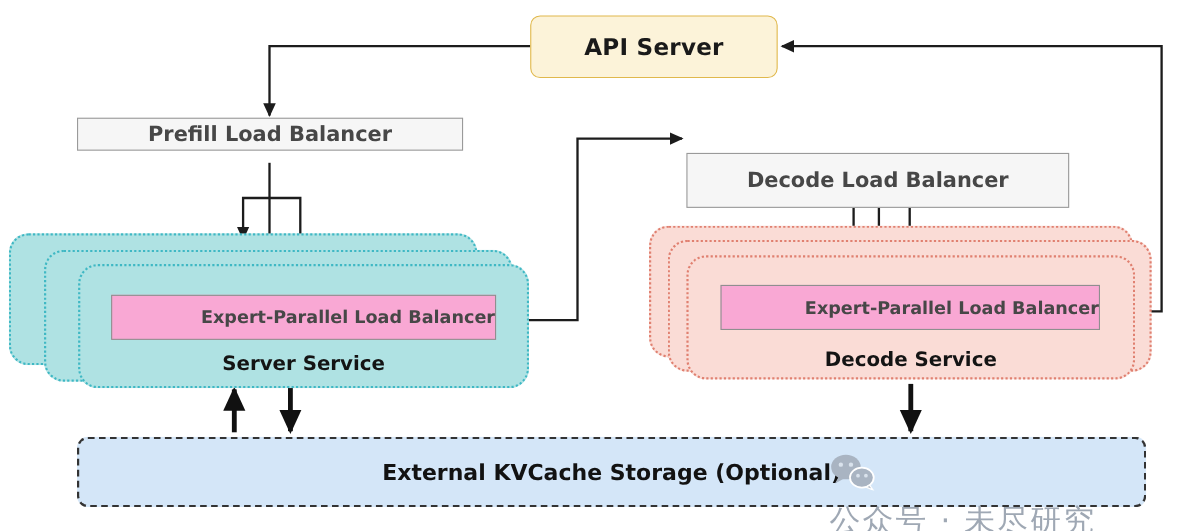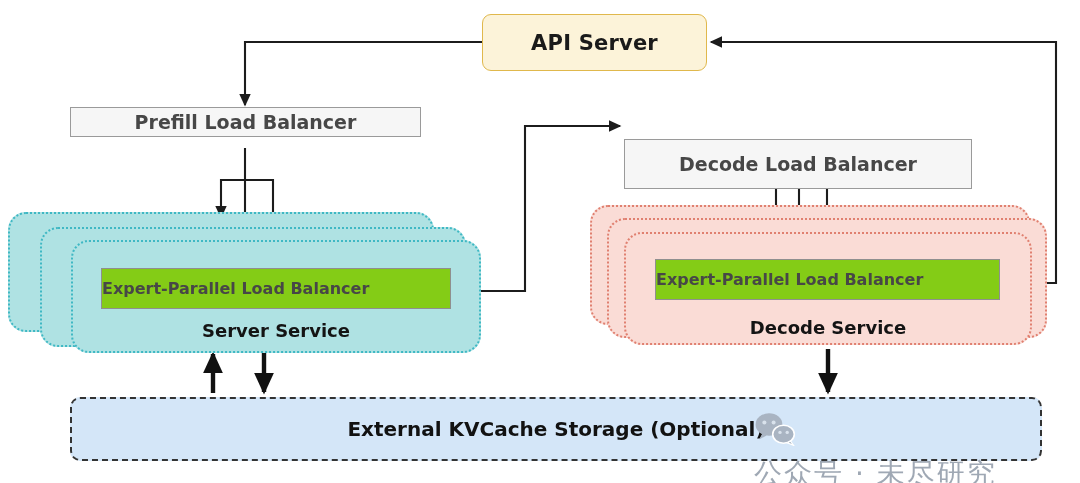--- a/index.html
+++ b/index.html
@@ -103,25 +103,25 @@
     width: 100%;
     text-align: center;
     font-size: 18px;
     font-weight: bold;
     color: #141414;
   }
 
   
   .eplb {
     position: absolute;
-    background: #84cc16;
+    background: #f9a8d4;
     border: 1.6px solid #8f8f8f;
     display: flex;
     align-items: center;
-    justify-content: flex-start;
+    justify-content: flex-end;
     box-sizing: border-box;
   }
   .eplb-label {
     font-size: 16px;
     font-weight: bold;
     color: #474747;
   }
 
   
   .kvcache {

